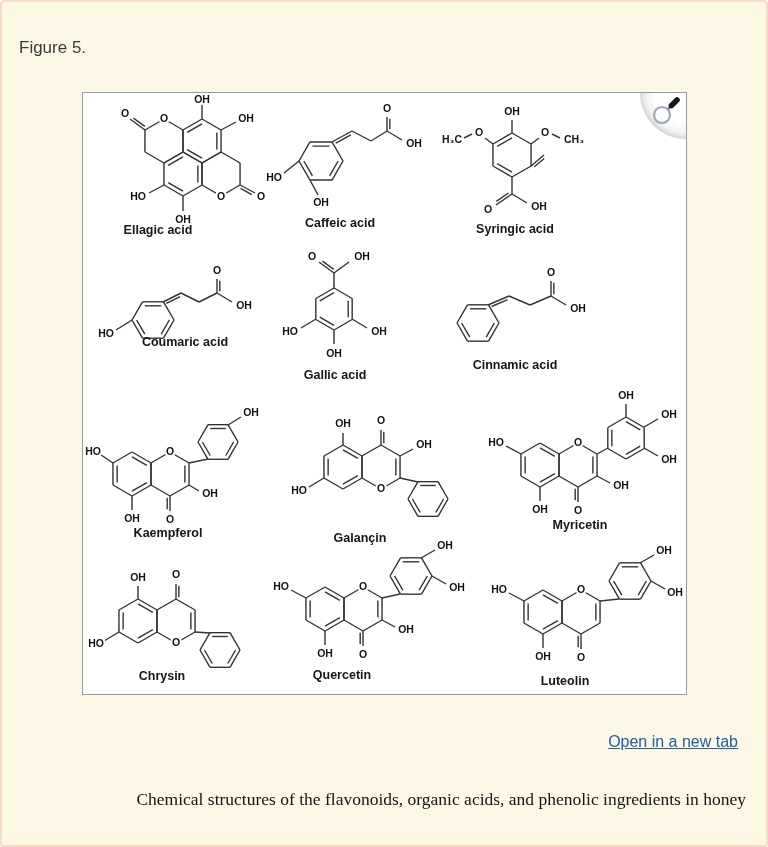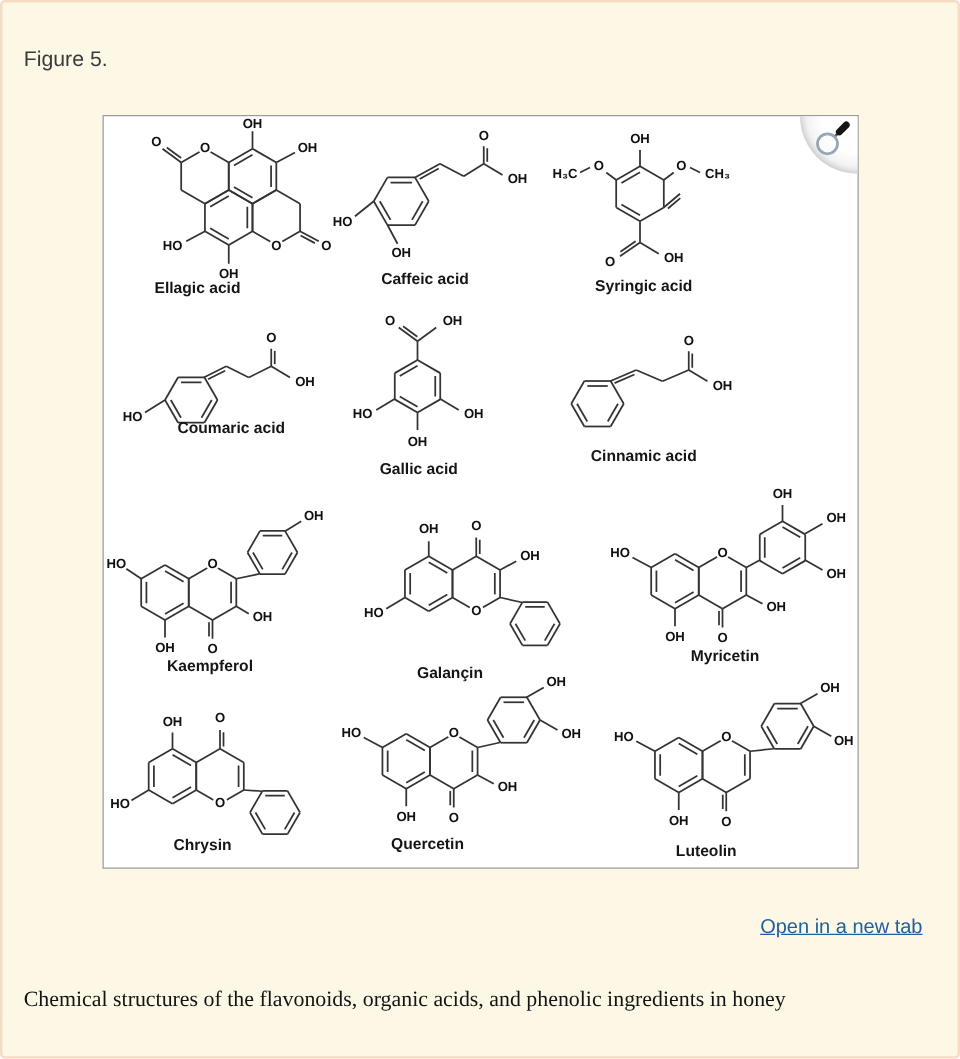--- a/index.html
+++ b/index.html
@@ -29,21 +29,21 @@
     paint-order:stroke;stroke:#ffffff;stroke-width:4px;stroke-linejoin:round;
   }
   .mol-name{
     font-family:"Liberation Sans",sans-serif;font-size:12.5px;font-weight:700;fill:#151515;
     text-anchor:middle;
   }
   .link-row{margin:38px 28px 0 0;text-align:right;}
   .link-row a{color:#20609c;font-size:16px;text-decoration:underline;cursor:pointer;}
   .caption{
     margin:36px 20px 0 17px;font-family:"Liberation Serif",serif;
-    font-size:17.5px;color:#141414;line-height:24px;
+    font-size:17.5px;color:#141414;line-height:24px;text-align:right;
   }
 </style>
 </head>
 <body>
 
 <div class="card">
   <div class="fig-label">Figure 5.</div>
 
   <div class="figure-box">
     <svg class="structures" viewBox="0 0 603 601">

